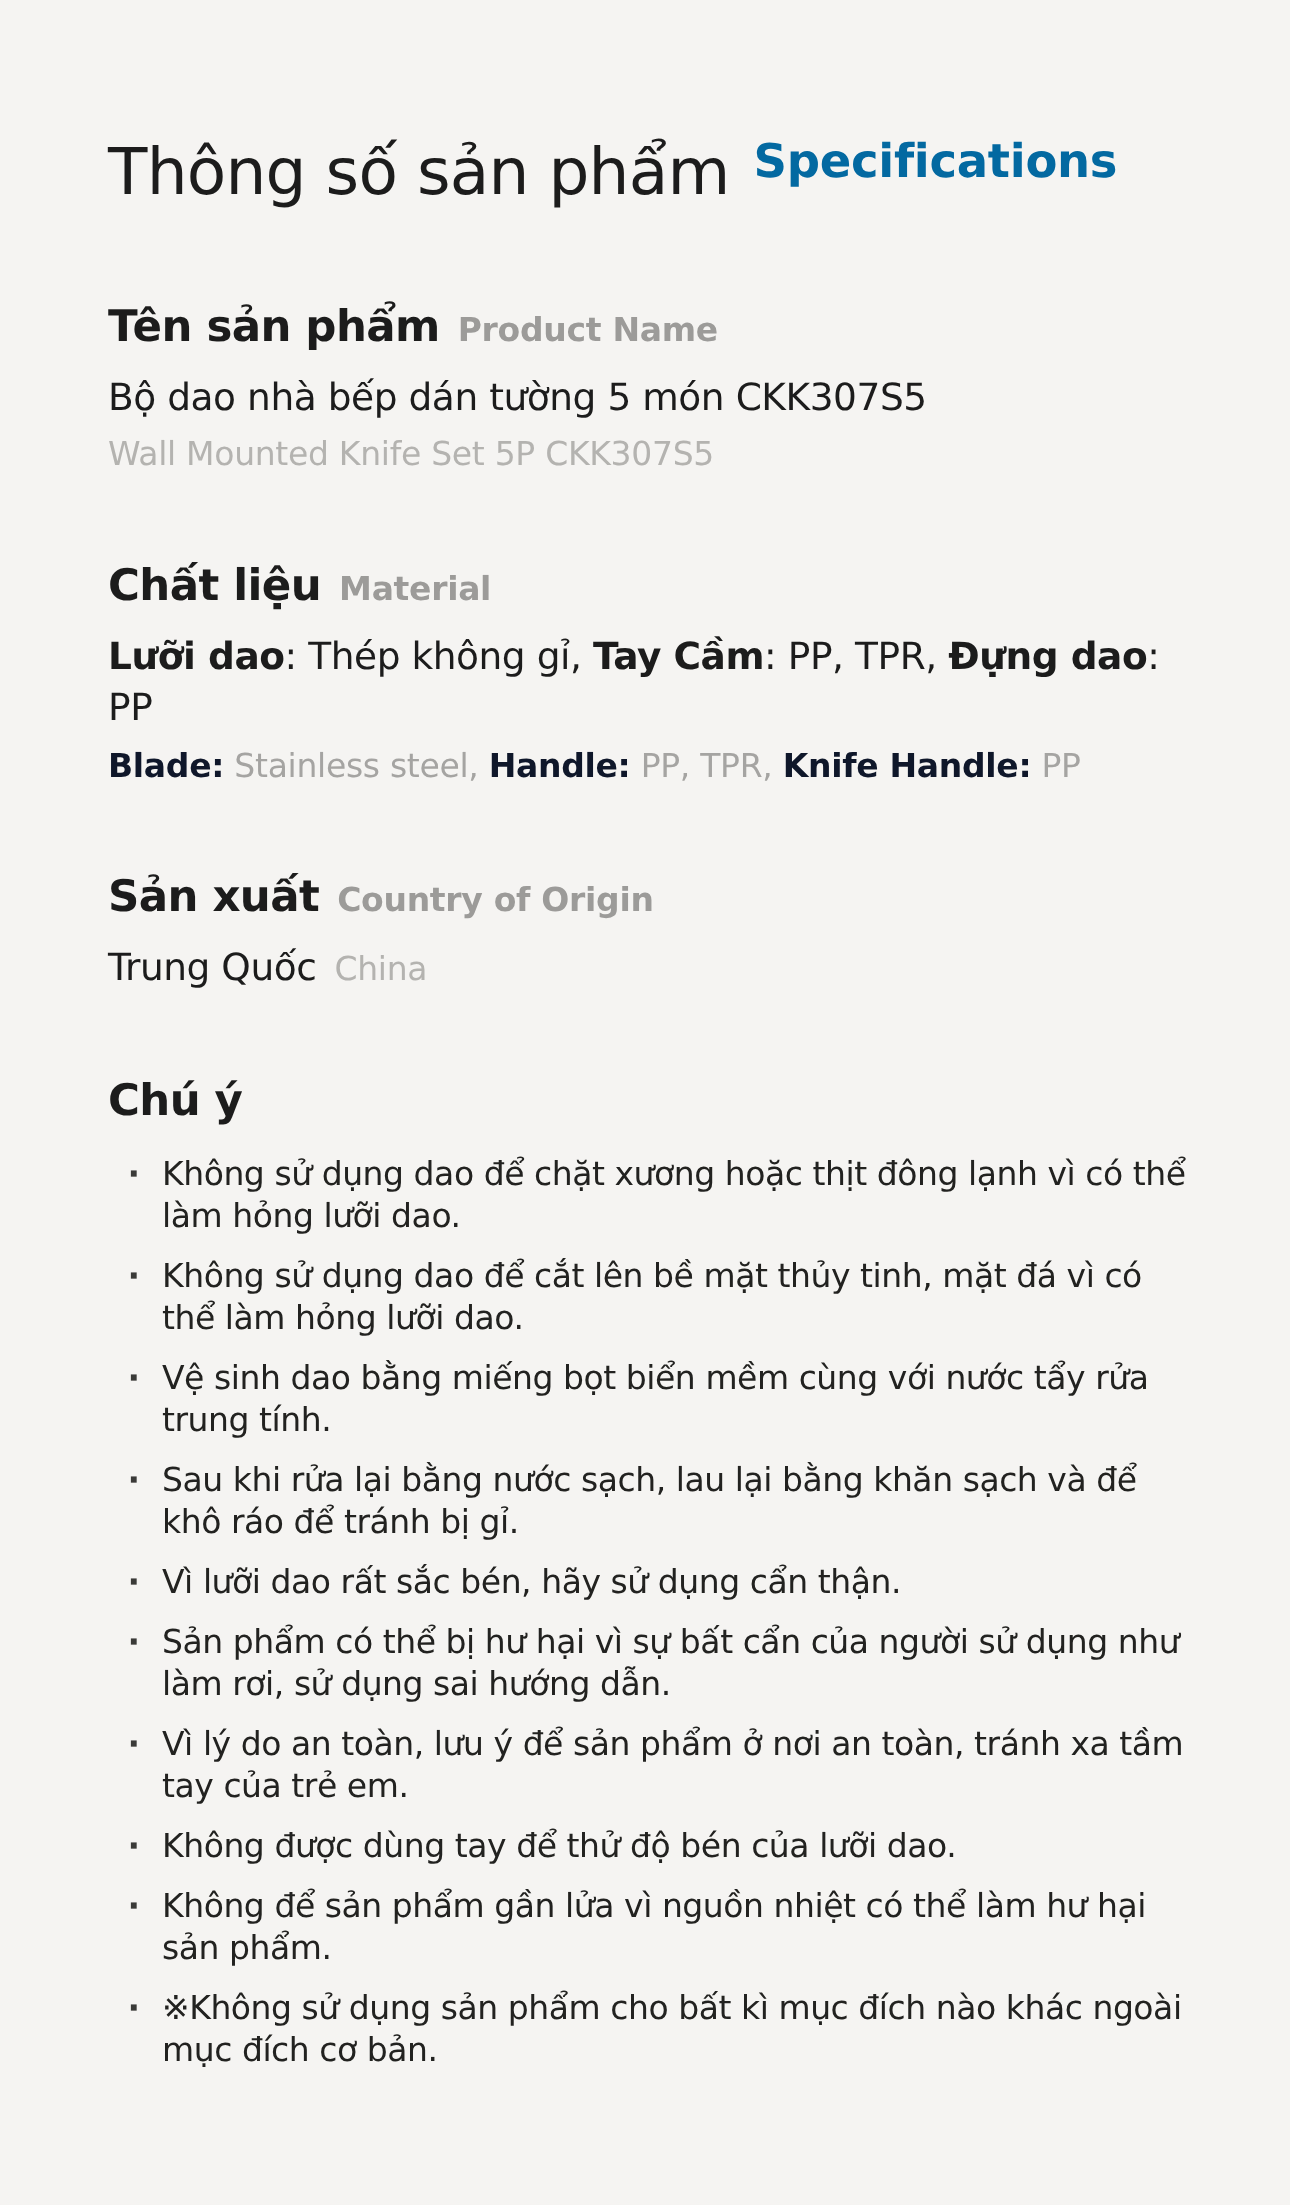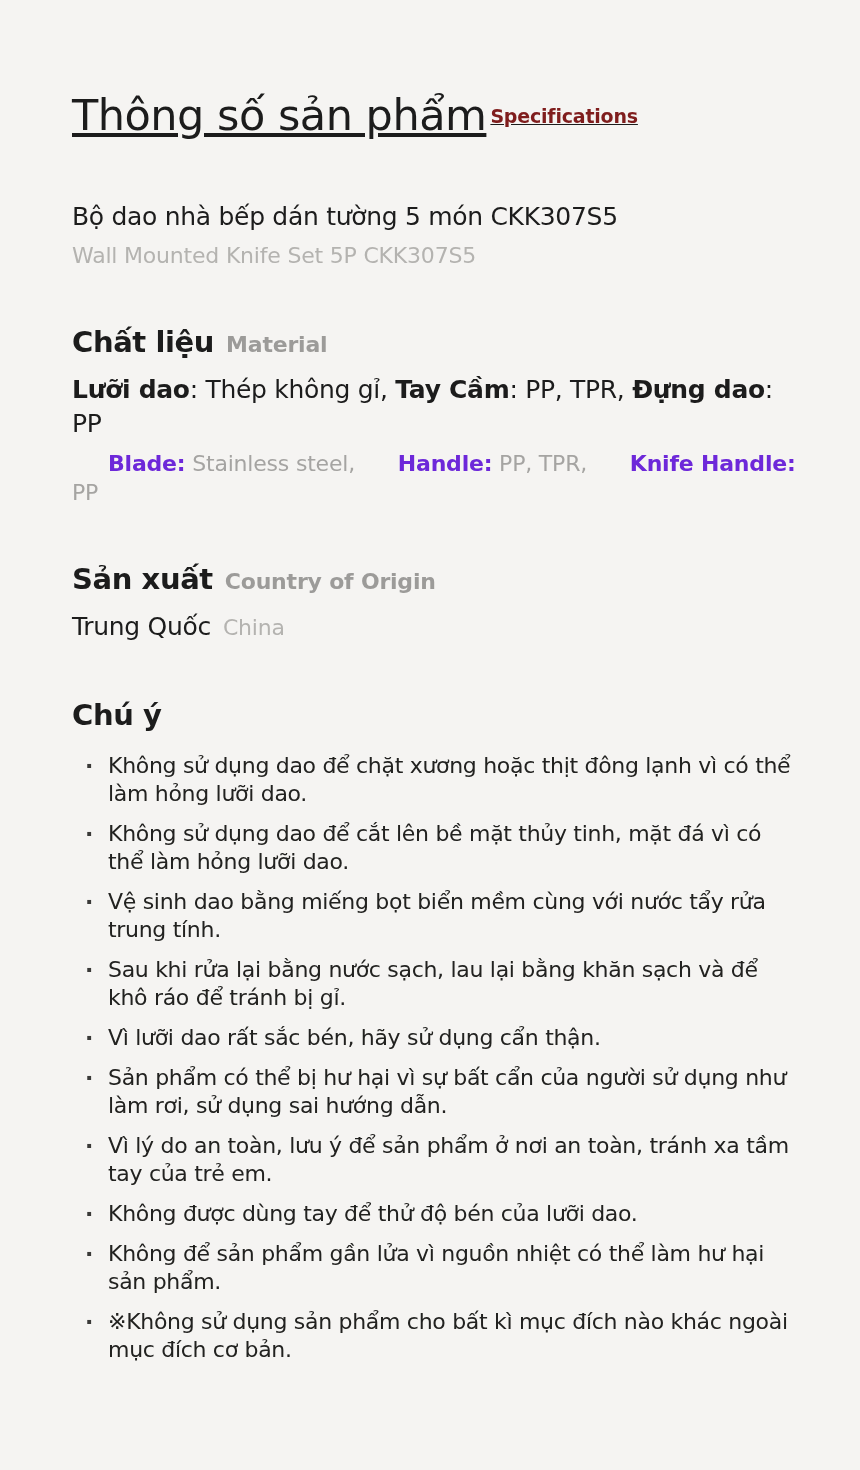--- a/index.html
+++ b/index.html
@@ -9,35 +9,34 @@
     height: 1470px;
     background: #f5f4f2;
     font-family: "DejaVu Sans", sans-serif;
     color: #1c1c1c;
     padding: 90px 58px 40px 72px;
     overflow: hidden;
   }
   
   .page-title-row {
     display: flex;
-    align-items: center;
-    gap: 4px;
+    align-items: flex-start;
+    gap: 16px;
     margin-bottom: 58px;
-    text-decoration: underline;
   }
   .page-title-vi {
     font-size: 43px;
     font-weight: 500;
     letter-spacing: -0.5px;
     line-height: 1.2;
   }
   .page-title-en {
-    font-size: 19px;
+    font-size: 31px;
     font-weight: 600;
-    color: #7f1d1d;
+    color: #0369a1;
     letter-spacing: -0.2px;
   }
   
   .section { margin-bottom: 54px; }
   .section-heading-row {
     display: flex;
     align-items: baseline;
     gap: 12px;
     margin-bottom: 14px;
   }
@@ -68,21 +67,21 @@
     font-size: 22px;
     font-weight: 400;
     color: #b4b3b0;
     letter-spacing: -0.2px;
     line-height: 1.35;
     margin-top: 8px;
   }
   .inline-en { margin-top: 0; }
   .label-bold { font-weight: 700; text-align: center; }
   .en-line { color: #a5a4a2; }
-  .en-line .label-bold { color: #6d28d9; margin-left: 36px; }
+  .en-line .label-bold { color: #0f172a; }
   
   .notes-section { margin-bottom: 0; }
   .notes-heading {
     font-size: 29px;
     font-weight: 700;
     letter-spacing: -0.4px;
     margin-bottom: 20px;
   }
   .notes-list { list-style: none; }
   .note-item {
@@ -107,20 +106,24 @@
 <body>
 
 <div class="page">
 
   <div class="page-title-row">
     <span class="page-title-vi">Thông số sản phẩm</span>
     <span class="page-title-en">Specifications</span>
   </div>
 
   <div class="section">
+    <div class="section-heading-row">
+      <span class="section-heading-vi">Tên sản phẩm</span>
+      <span class="section-heading-en">Product Name</span>
+    </div>
     <div class="value-vi">Bộ dao nhà bếp dán tường 5 món CKK307S5</div>
     <div class="value-en">Wall Mounted Knife Set 5P CKK307S5</div>
   </div>
 
   <div class="section">
     <div class="section-heading-row">
       <span class="section-heading-vi">Chất liệu</span>
       <span class="section-heading-en">Material</span>
     </div>
     <div class="value-vi">

